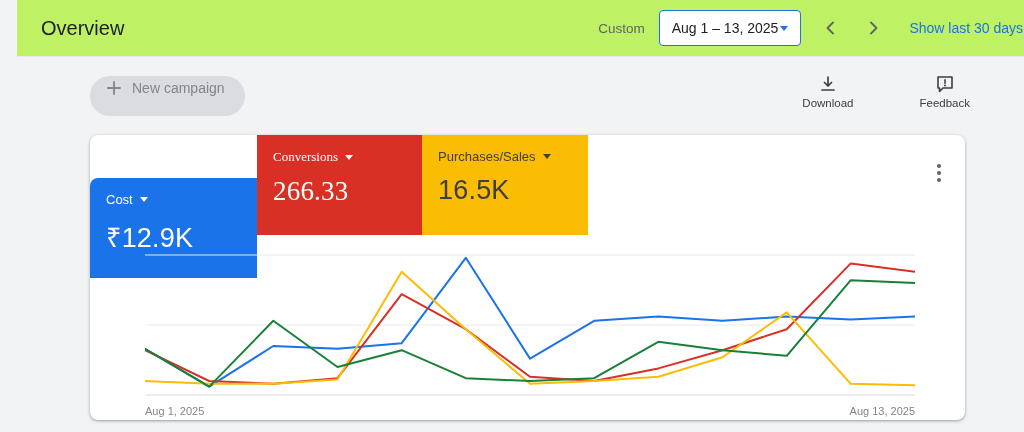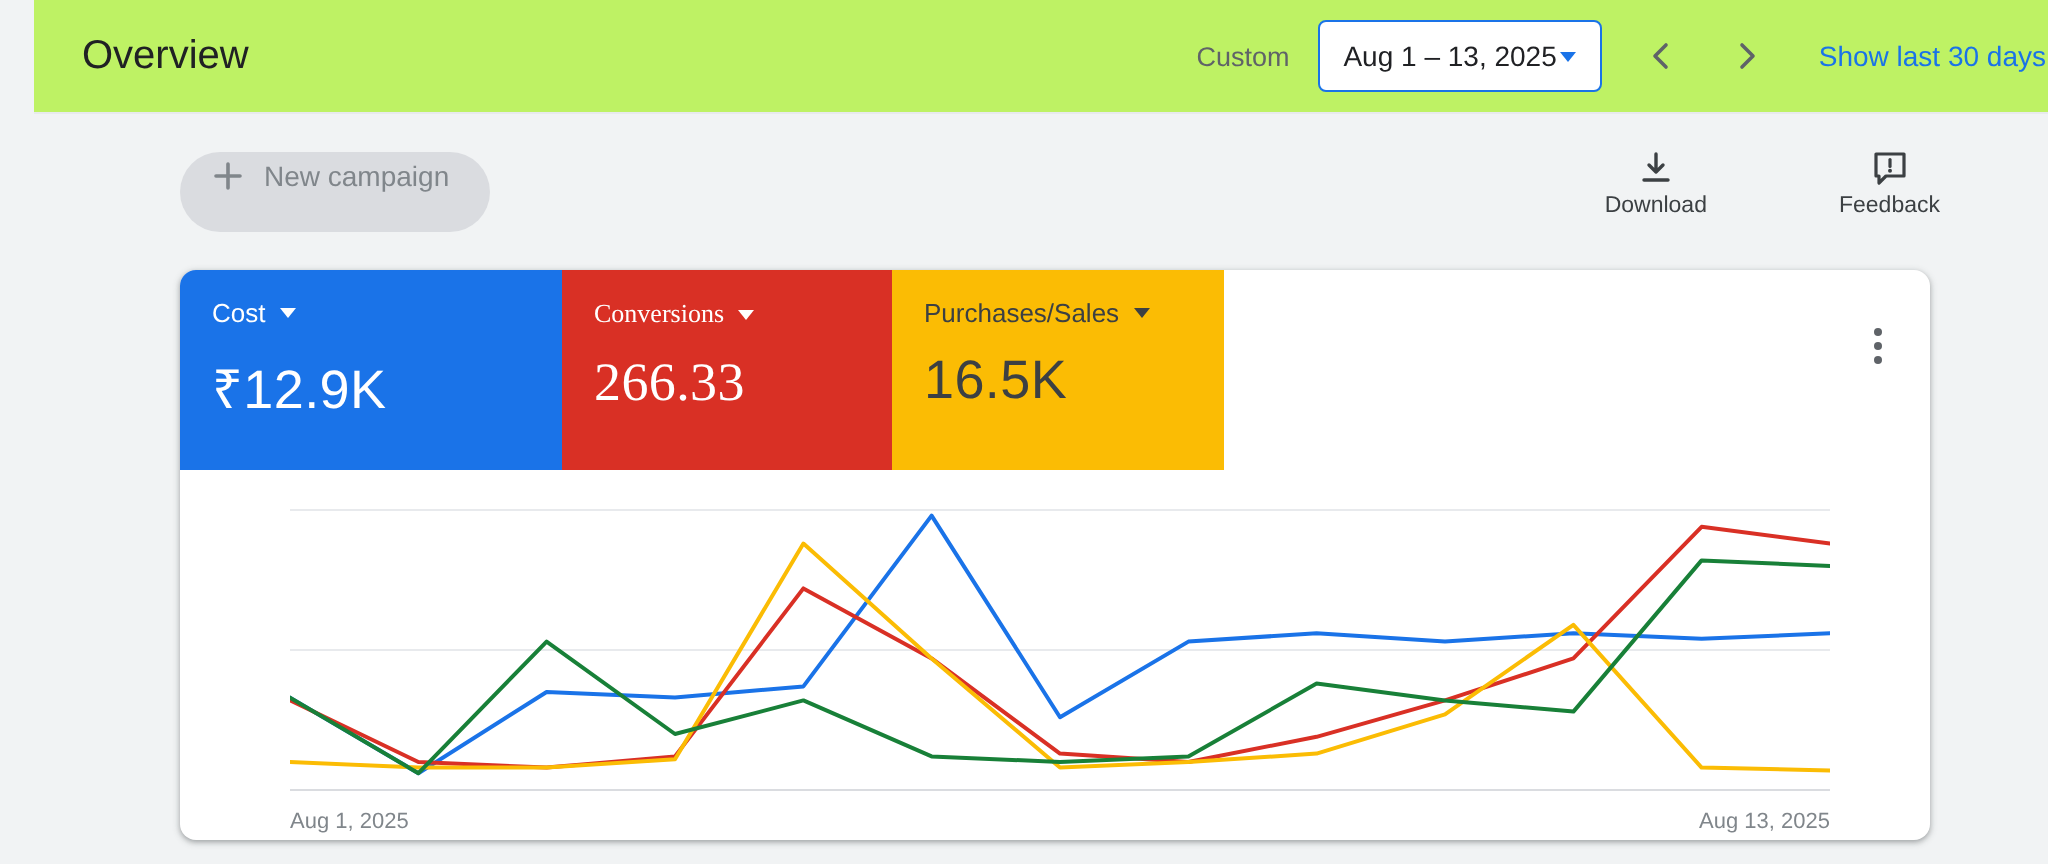--- a/index.html
+++ b/index.html
@@ -29,21 +29,21 @@
                 padding:0 20px 16px 14px;font-size:14px;font-family:inherit;cursor:pointer;}
   .icon-actions{position:absolute;top:74px;right:54px;display:flex;gap:26px;}
   .icon-action{display:flex;flex-direction:column;align-items:center;gap:3px;cursor:pointer;margin-left:40px;}
   .icon-action-label{font-size:11.5px;font-weight:500;color:#3c4043;}
 
   
   .card{position:absolute;left:90px;top:135px;width:875px;height:285px;background:#fff;border-radius:8px;
         box-shadow:0 1px 2px 0 rgba(60,64,67,.30),0 1px 3px 1px rgba(60,64,67,.15);}
   .tiles{position:absolute;top:0;left:0;display:flex;height:100px;}
   .metric-tile{box-sizing:border-box;height:100px;padding:14px 16px 0 16px;cursor:pointer;}
-  .tile-0{width:191px;border-top-left-radius:8px;}
+  .tile-0{width:167px;border-top-left-radius:8px;margin-top:43px;}
   .tile-1{width:165px;font-family:Liberation Serif, serif;}
   .tile-2{width:166px;}
   .tile-3{width:160px;}
   .tile-label-row{display:flex;align-items:center;gap:7px;font-size:13px;font-weight:500;}
   .tile-value{margin-top:11px;font-size:27px;font-weight:400;letter-spacing:.2px;}
   .kebab{position:absolute;top:26px;right:14px;width:24px;height:24px;display:flex;align-items:center;
          justify-content:center;cursor:pointer;border-radius:50%;}
 
   
   .chart-svg{position:absolute;left:55px;top:112px;}

